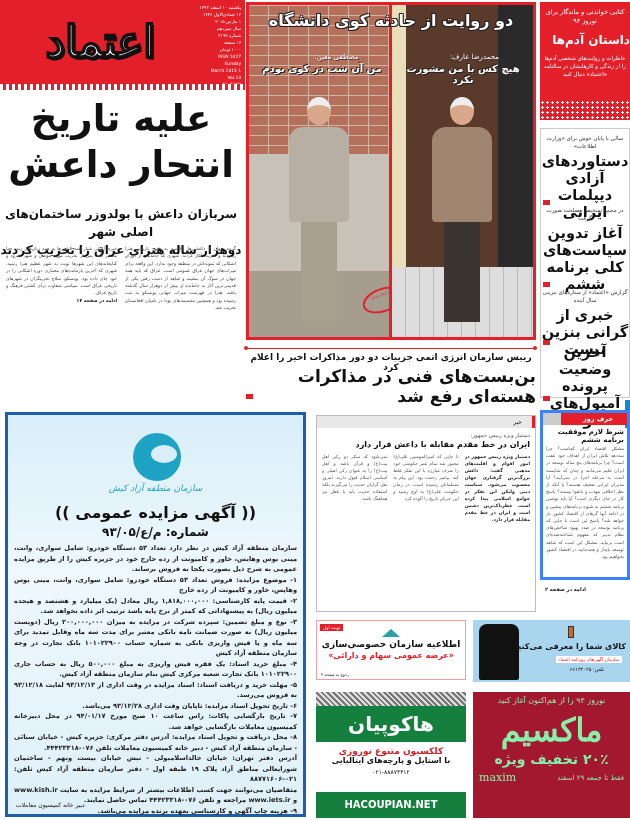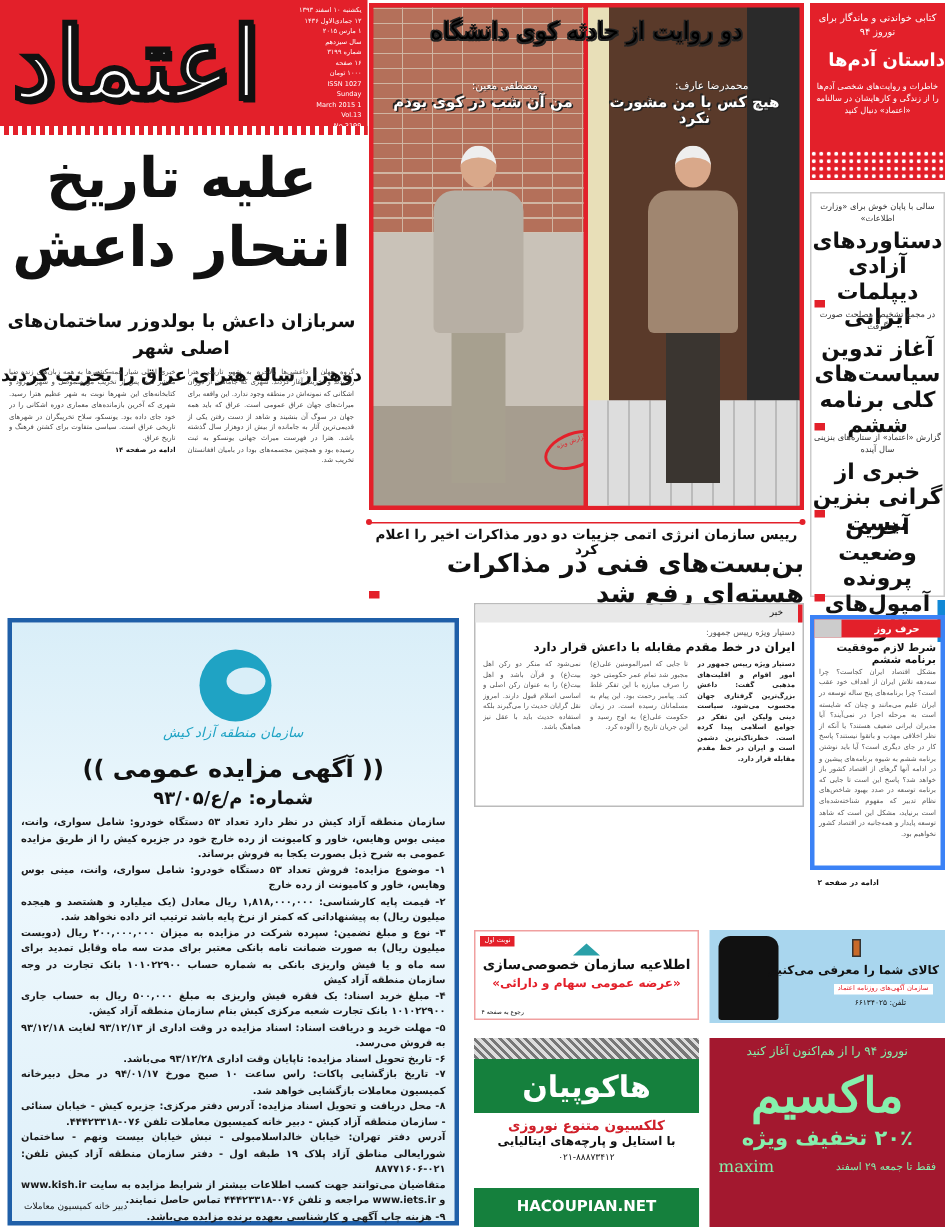--- a/index.html
+++ b/index.html
@@ -1,39 +1,39 @@
 <!DOCTYPE html>
 <html><head>
 <meta charset="utf-8">
 <style>
   * { box-sizing: border-box; margin: 0; padding: 0; }
   body { width: 630px; height: 820px; background: #ffffff; position: relative; overflow: hidden; font-family: "DejaVu Sans", sans-serif; direction: rtl; color: #111; }
   .abs { position: absolute; }
   
   .masthead { left: 0; top: 0; width: 245px; height: 90px; background: #e3202a; }
-  .masthead .logo { position: absolute; left: 8px; top: 2px; width: 185px; height: 80px; color: #fff; font-family: "DejaVu Serif", serif; font-size: 66px; font-weight: bold; text-align: left; line-height: 80px; -webkit-text-stroke: 2px #111; text-shadow: 2px 2px 0 #111; }
+  .masthead .logo { position: absolute; left: 8px; top: 2px; width: 185px; height: 80px; color: #fff; font-family: "DejaVu Serif", serif; font-size: 44px; font-weight: bold; text-align: center; line-height: 80px; -webkit-text-stroke: 2px #111; text-shadow: 2px 2px 0 #111; }
   .masthead .meta { position: absolute; right: 4px; top: 4px; width: 52px; font-size: 4.4px; line-height: 7px; color: #fff; text-align: right; }
   .masthead .perf { position: absolute; left: 0; bottom: 0; width: 245px; height: 6px; background: repeating-linear-gradient(90deg, #fff 0 3px, #e3202a 3px 6px); }
   
   .main-headline { left: 0; top: 96px; width: 242px; text-align: center; font-size: 37px; font-weight: bold; line-height: 46px; }
   .main-sub { left: 0; top: 205px; width: 242px; text-align: center; font-size: 12px; font-weight: bold; line-height: 18px; }
   .body-cols { left: 6px; top: 245px; width: 230px; height: 140px; display: flex; gap: 8px; }
   .body-col { flex: 1; font-size: 4.6px; line-height: 7.4px; color: #444; text-align: justify; overflow: hidden; }
   .continue { font-weight: bold; color: #111; }
   
   .photo-frame { left: 246px; top: 2px; width: 290px; height: 338px; border: 3px solid #e3202a; background: #e3202a; }
   .photo-left { position: absolute; left: 0; top: 0; width: 140px; height: 332px; background: linear-gradient(#b4705a 0 45%, #c9c2b8 45% 80%, #a69d8f 80% 100%); }
   .photo-left .bricks { position: absolute; left: 0; top: 0; width: 140px; height: 150px; background-image: repeating-linear-gradient(0deg, transparent 0 9px, #d8c7b4 9px 10px), repeating-linear-gradient(90deg, transparent 0 19px, #d8c7b4 19px 20px); opacity: 0.8; }
   .photo-right { position: absolute; left: 143px; top: 0; width: 141px; height: 332px; background: linear-gradient(90deg, #e8dfb8 0 10%, #5a3a2a 10% 75%, #2a2a2a 75% 100%); }
   .photo-right .floor { position: absolute; left: 0; bottom: 0; width: 141px; height: 70px; background: repeating-linear-gradient(90deg, #ddd 0 13px, #bbb 13px 14px), #ddd; }
   .person { position: absolute; width: 60px; height: 230px; bottom: 10px; }
   .person .head { width: 24px; height: 28px; border-radius: 50%; background: #d9a88a; margin: 0 auto; border-top: 8px solid #eee; }
   .person .jacket { width: 60px; height: 95px; border-radius: 14px 14px 4px 4px; margin-top: 2px; }
   .person .pants { width: 36px; height: 100px; margin: 0 auto; }
-  .photo-headline { position: absolute; left: 0; top: 6px; width: 284px; text-align: center; color: #000000; font-size: 16px; font-weight: normal; text-shadow: 1px 1px 0 #222, -1px -1px 0 #222, 1px -1px 0 #222, -1px 1px 0 #222; }
+  .photo-headline { position: absolute; left: 0; top: 6px; width: 284px; text-align: center; color: #ffffff; font-size: 16px; font-weight: bold; text-shadow: 1px 1px 0 #222, -1px -1px 0 #222, 1px -1px 0 #222, -1px 1px 0 #222; }
   .quote-name { position: absolute; color: #fff; font-size: 7px; text-shadow: 1px 1px 0 #333; text-align: center; }
   .quote-text { position: absolute; color: #fff; font-size: 10px; font-weight: bold; text-shadow: 1px 1px 0 #222, -1px -1px 0 #222; text-align: center; }
   .stamp { position: absolute; left: 113px; top: 283px; width: 42px; height: 24px; border: 2px solid #e3202a; border-radius: 50%; transform: rotate(-20deg); font-size: 4px; color: #e3202a; text-align: center; line-height: 8px; }
   .red-rule { left: 246px; top: 348px; width: 290px; height: 1px; background: #e3202a; }
   .red-dot { width: 4px; height: 4px; background: #e3202a; border-radius: 50%; }
   .nuclear-kicker { left: 246px; top: 352px; width: 290px; text-align: center; font-size: 9px; font-weight: bold; }
   .nuclear-headline { left: 246px; top: 366px; width: 290px; text-align: right; font-size: 17px; font-weight: bold; }
   .tiny-red { width: 7px; height: 5px; background: #e3202a; }
   
   .sidebar-red { left: 540px; top: 2px; width: 90px; height: 118px; background: #e3202a; color: #fff; text-align: center; }
@@ -46,21 +46,21 @@
   .side-story .h { font-size: 14.5px; font-weight: bold; line-height: 17px; margin-top: 3px; }
   .side-box { left: 540px; top: 128px; width: 90px; height: 270px; border: 1px solid #ccc; }
   .blue-tab { left: 625px; top: 400px; width: 5px; height: 28px; background: #1188d6; }
   
   .harf { left: 540px; top: 410px; width: 90px; height: 170px; border: 3px solid #3b82f6; }
   .harf .bar { height: 12px; background: #e3202a; color: #fff; font-size: 6.5px; font-weight: bold; line-height: 12px; padding-right: 14px; position: relative; }
   .harf .bar::after { content: ""; position: absolute; left: 0; top: 0; width: 18px; height: 12px; background: #ccc; }
   .harf .t { font-size: 7px; font-weight: bold; padding: 3px 3px 1px; }
   .harf .b { font-size: 4.6px; line-height: 7.2px; color: #555; padding: 0 3px; text-align: justify; height: 136px; overflow: hidden; }
   
-  .news { left: 316px; top: 402px; width: 220px; height: 136px; border: 1px solid #bbb; }
+  .news { left: 316px; top: 415px; width: 220px; height: 197px; border: 1px solid #bbb; }
   .news .bar { height: 12px; background: #e8e8e8; font-size: 6px; line-height: 12px; padding-right: 10px; position: relative; border-right: 3px solid #e3202a; }
   .news .k { font-size: 5.5px; color: #555; padding: 4px 5px 0; }
   .news .h { font-size: 8px; font-weight: bold; padding: 2px 5px 4px; }
   .news .cols { display: flex; gap: 6px; padding: 0 5px; height: 120px; }
   .news .col { flex: 1; font-size: 4.6px; line-height: 7px; color: #555; text-align: justify; overflow: hidden; }
   
   .auction { left: 5px; top: 412px; width: 301px; height: 405px; border: 3px solid #1f5fa8; background: linear-gradient(#d9eef8, #eef8fd 40%, #dff0f9); }
   .auction .logo-circle { position: absolute; left: 125px; top: 18px; width: 48px; height: 48px; border-radius: 50%; background: #1fa3c4; overflow: hidden; }
   .auction .logo-circle::after { content: ""; position: absolute; left: 18px; top: 12px; width: 26px; height: 18px; border-radius: 50%; background: #d9eef8; }
   .auction .org { position: absolute; left: 0; top: 68px; width: 295px; text-align: center; font-family: "DejaVu Serif", serif; font-style: italic; font-size: 9px; color: #1fa3c4; }

